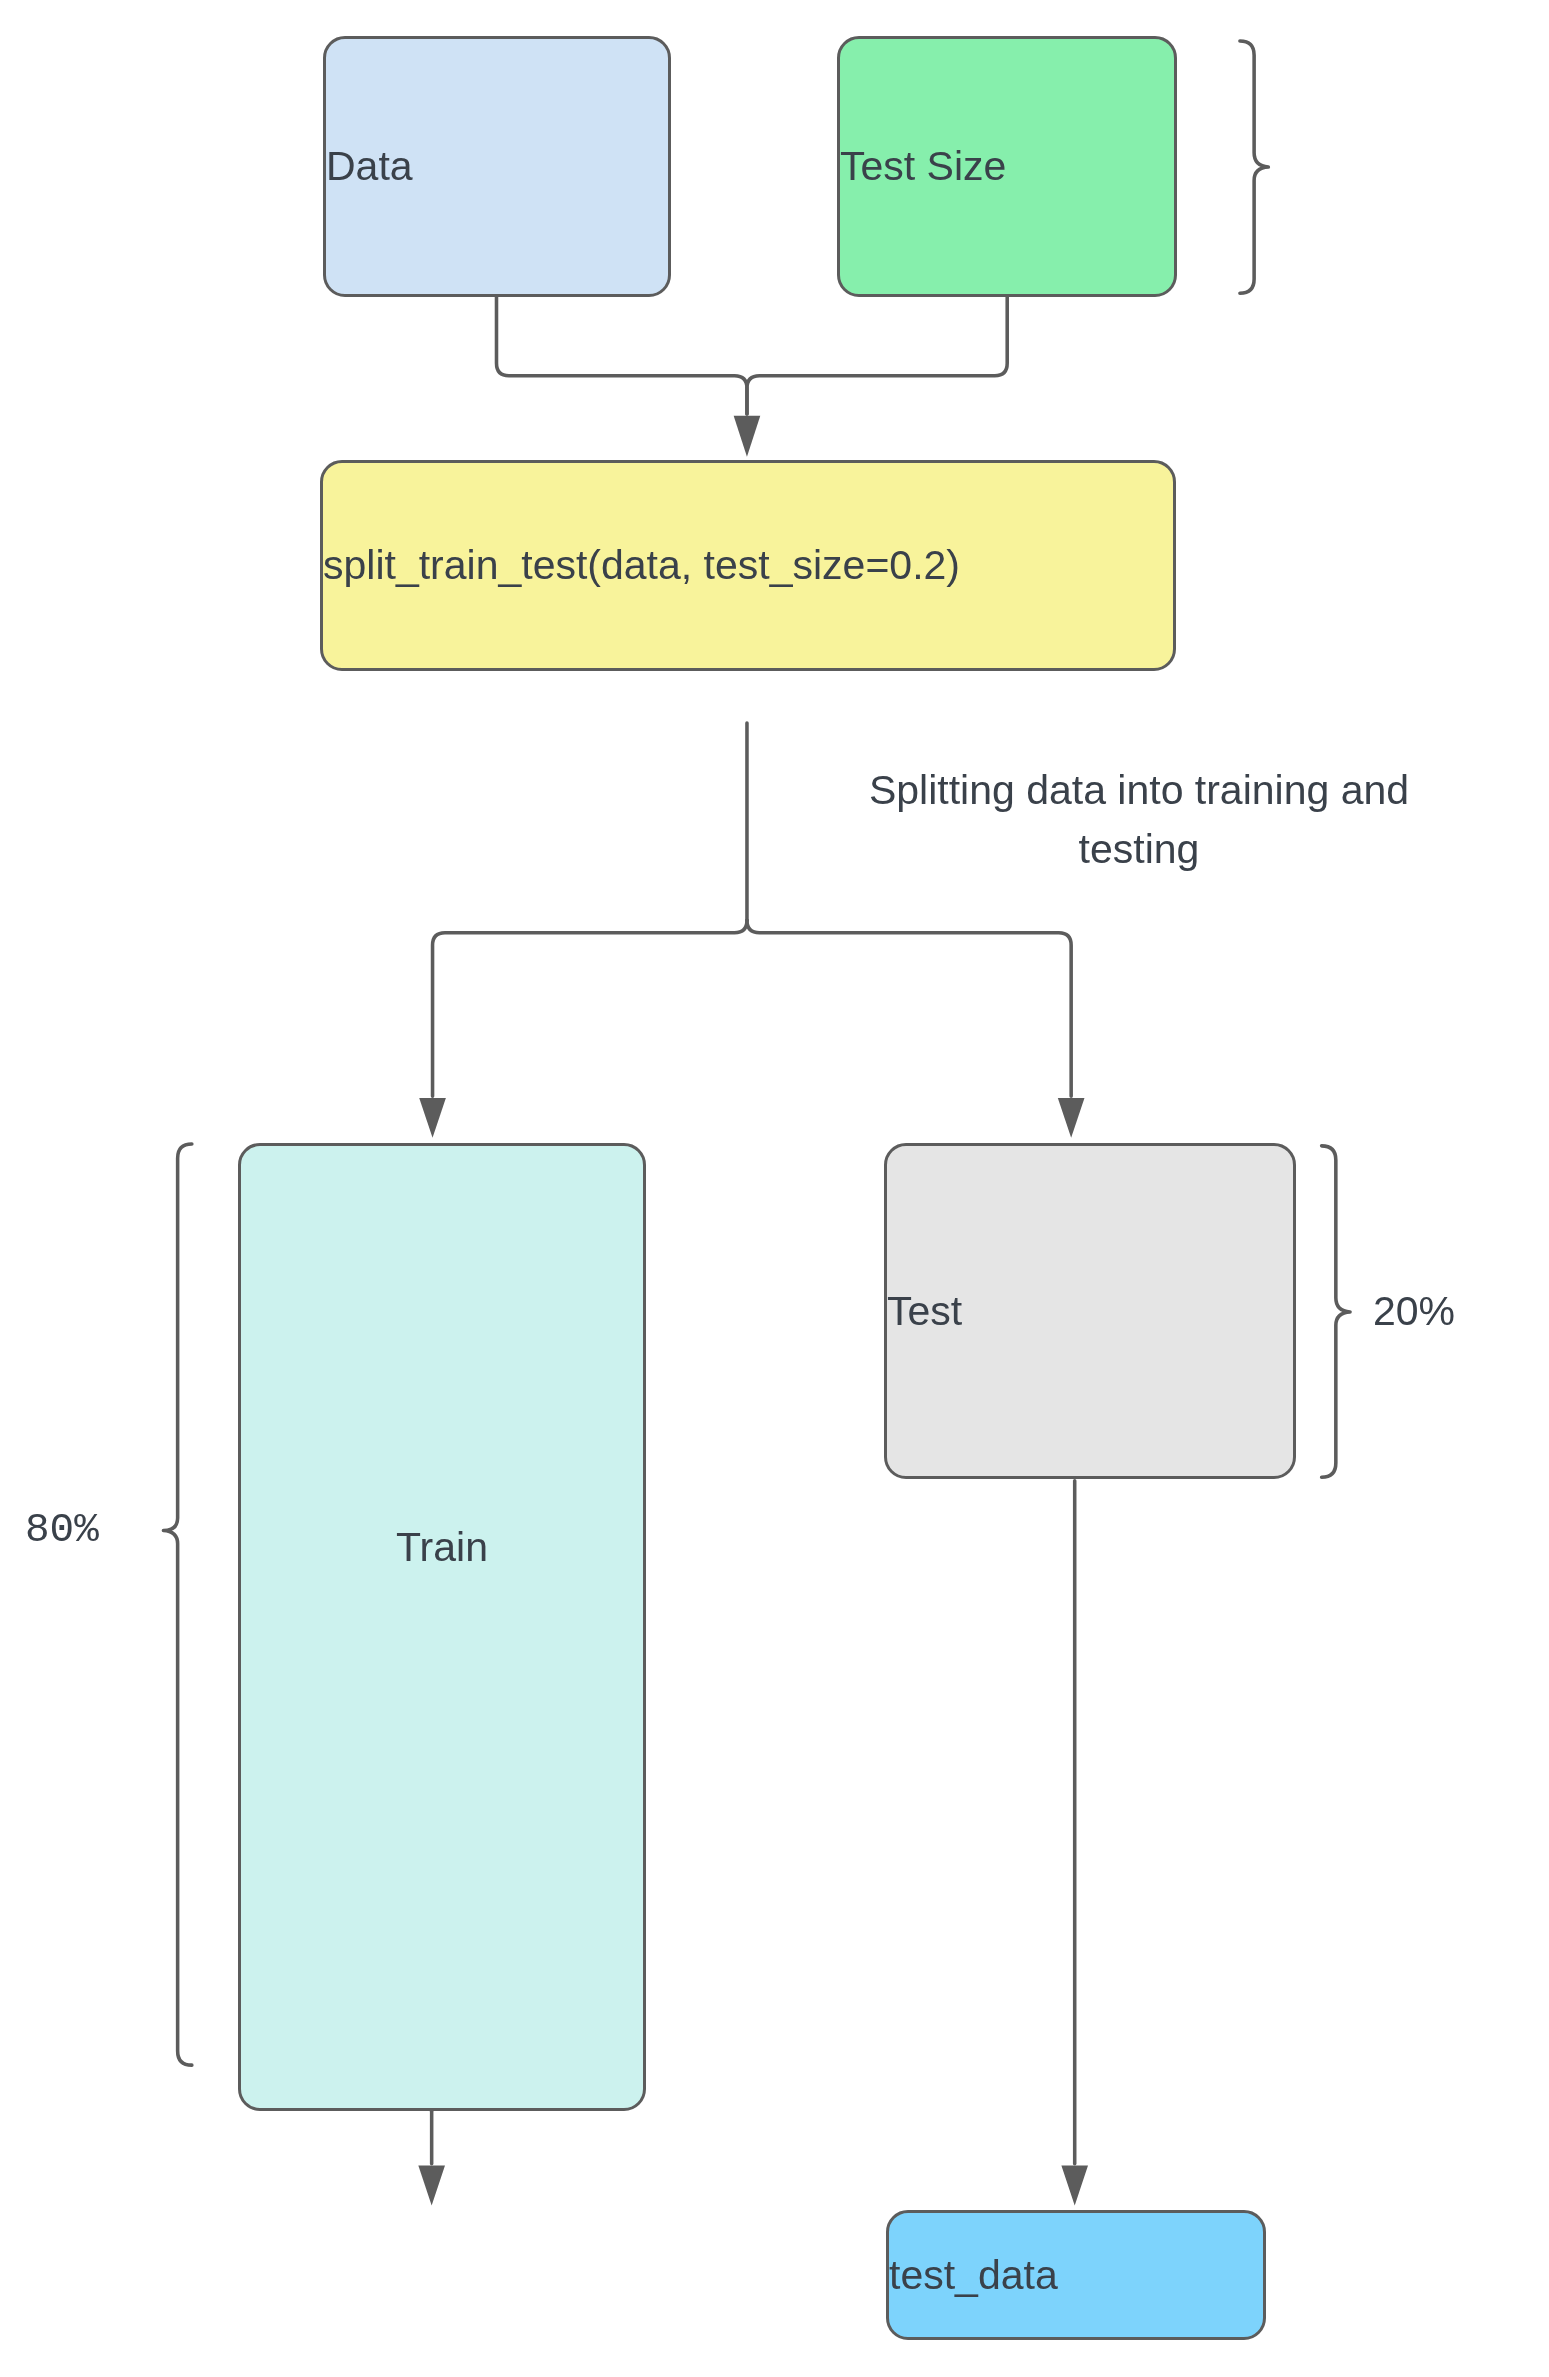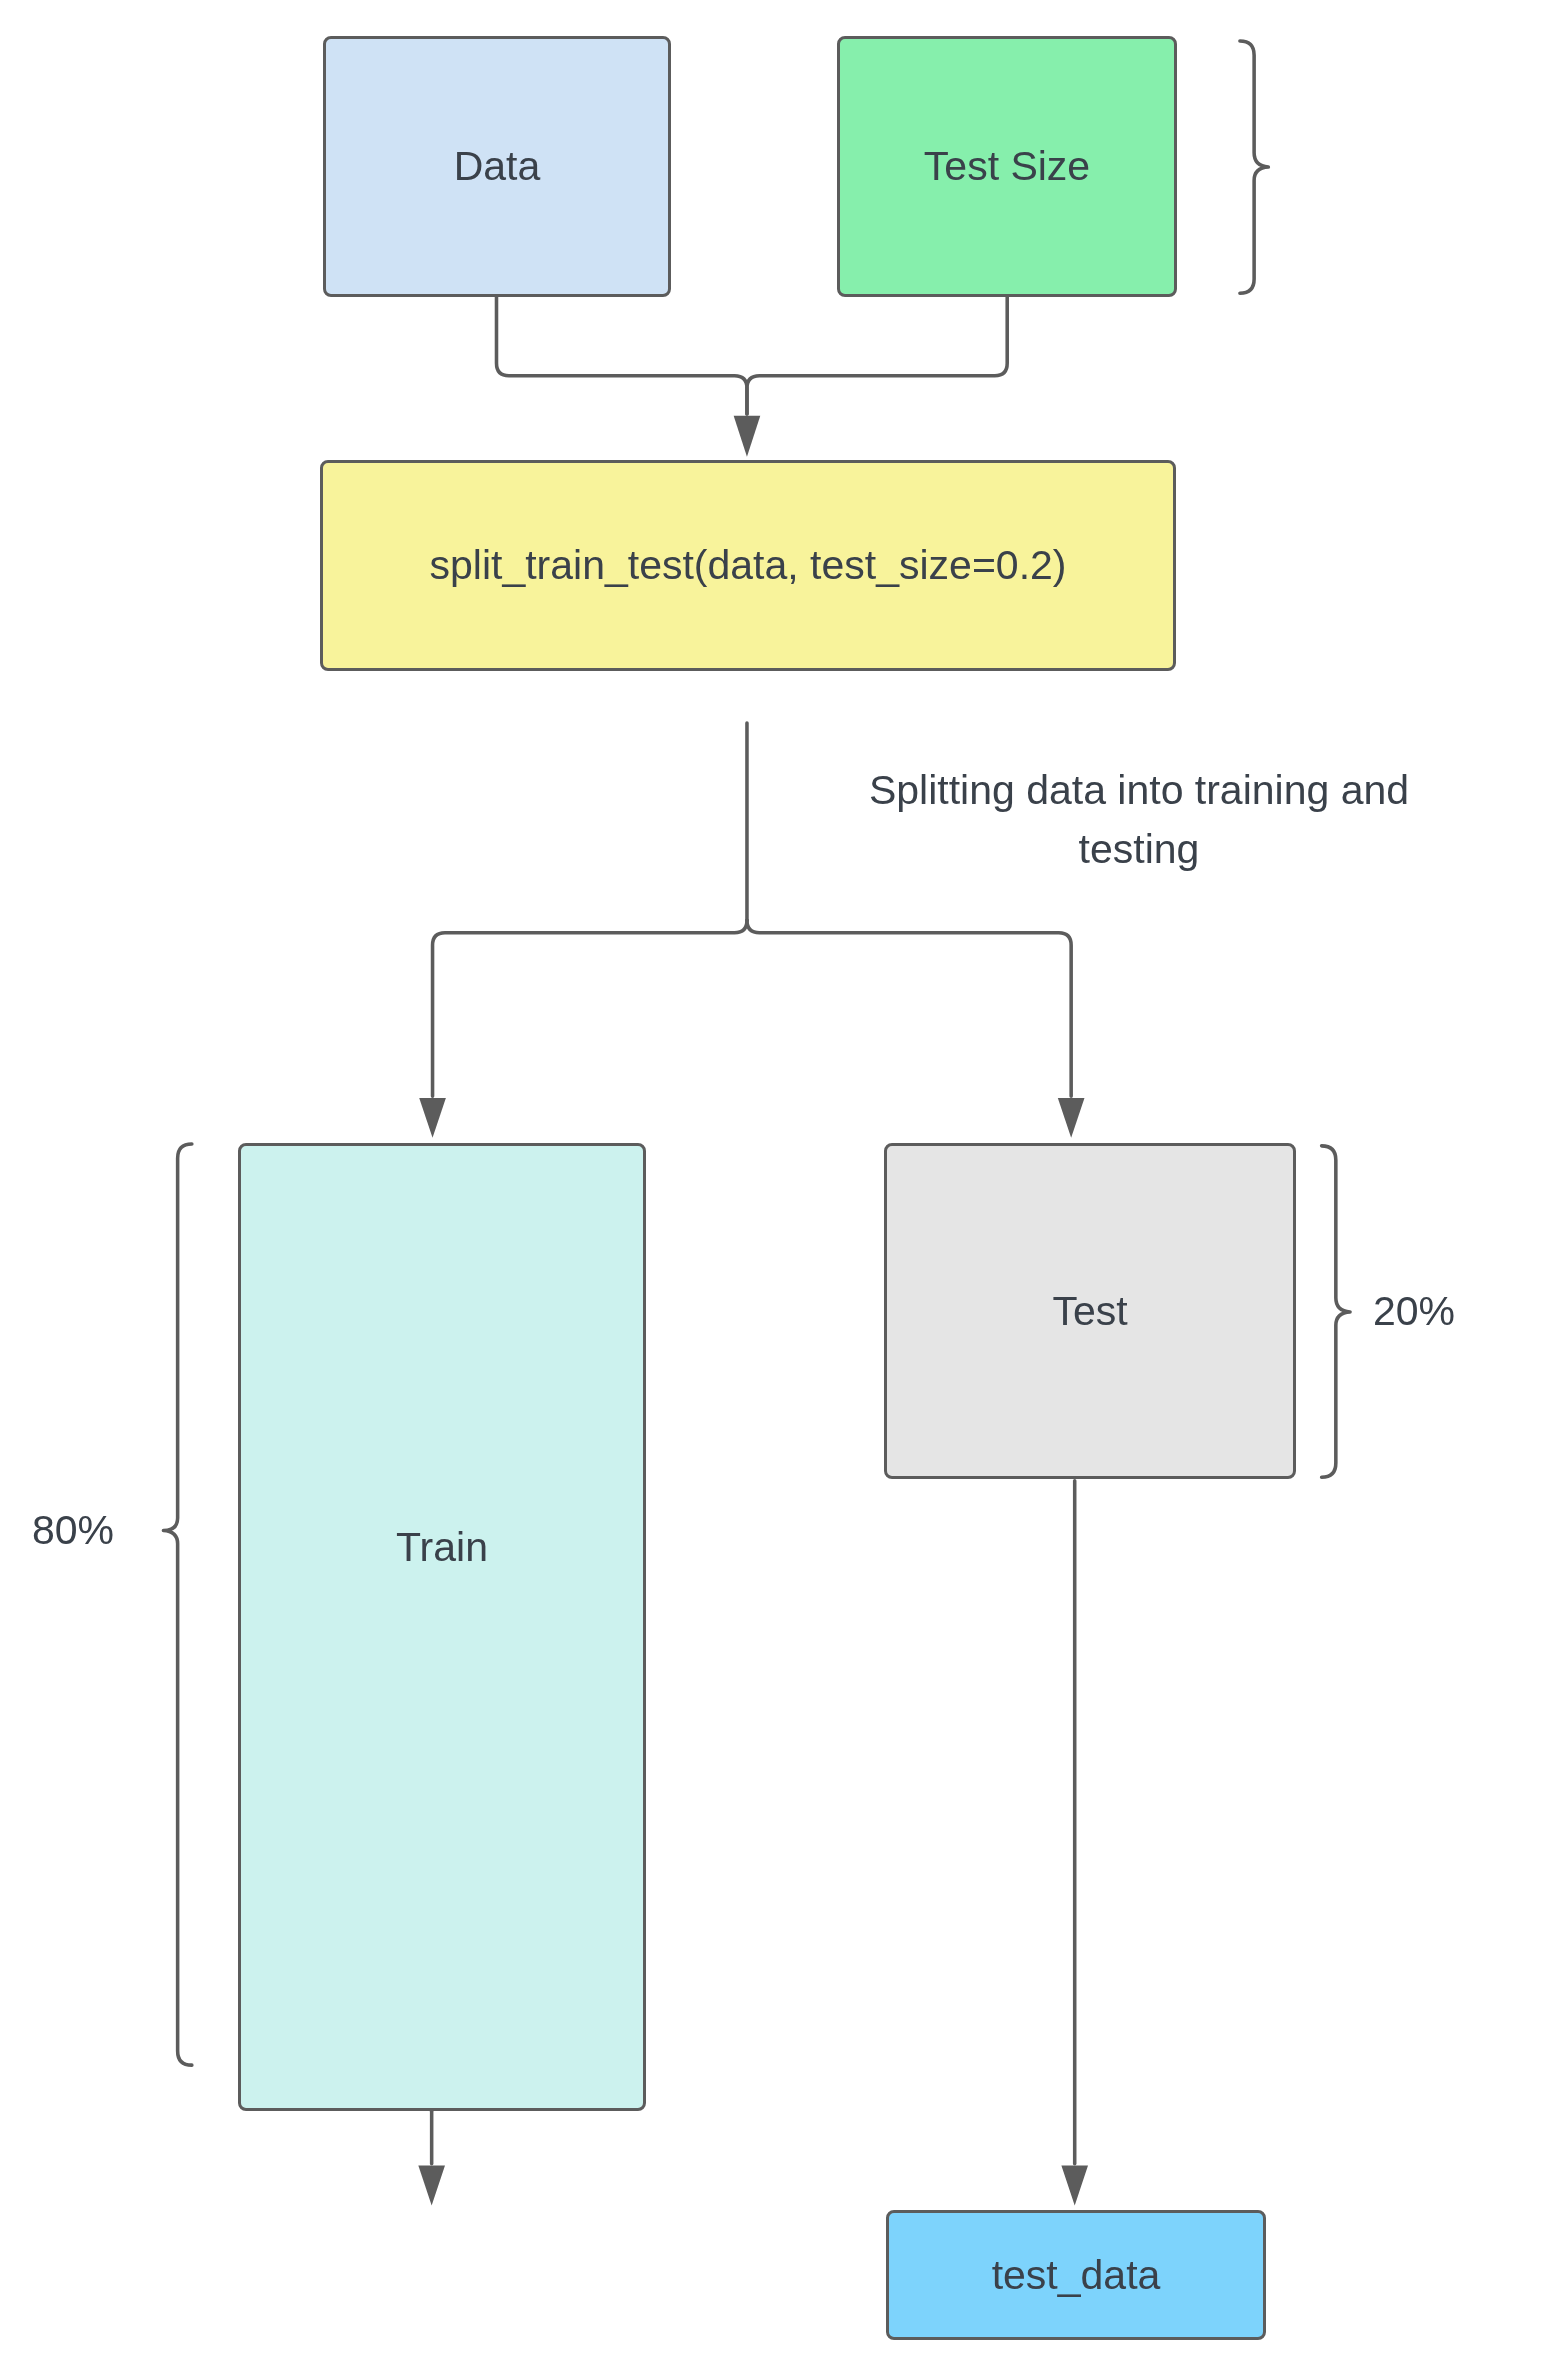--- a/index.html
+++ b/index.html
@@ -8,24 +8,24 @@
     background: #ffffff;
     font-family: "Liberation Sans", sans-serif;
     position: relative;
     overflow: hidden;
   }
   #diagram { position: absolute; inset: 0; }
   svg.connector-layer { position: absolute; left: 0; top: 0; }
   .node {
     position: absolute;
     border: 3.6px solid #5c5c5c;
-    border-radius: 8px;
+    border-radius: 22px;
     display: flex;
     align-items: center;
-    justify-content: center;
+    justify-content: flex-start;
     box-sizing: border-box;
     font-size: 41px;
     color: #3a414a;
     text-align: center;
   }
   .free-label {
     position: absolute;
     font-size: 41px;
     color: #3a414a;
     text-align: center;
@@ -98,18 +98,18 @@
   </div>
 
 
   <div class="node" style="left: 886px; top: 2210px; width: 380px; height: 130px; background-color: #7dd3fc; border-color: rgb(92, 92, 92); color: rgb(58, 65, 74);">
     <span>test_data</span>
   </div>
 
 
   <div class="free-label" style="left: 828px; top: 761px; width: 622px; color: rgb(58, 65, 74);">Splitting data into training and testing</div>
 
-  <div class="free-label" style="left: 11px; top: 1501px; width: 124px; text-align: center; color: rgb(58, 65, 74);">80%</div>
+  <div class="free-label" style="left: 25px; top: 1501px; width: 124px; text-align: left; color: rgb(58, 65, 74); font-family: Liberation Mono, monospace;">80%</div>
 
   <div class="free-label" style="left: 1373px; top: 1282px; width: 124px; text-align: left; color: rgb(58, 65, 74);">20%</div>
 
 </div>
 
 
 </body></html>

